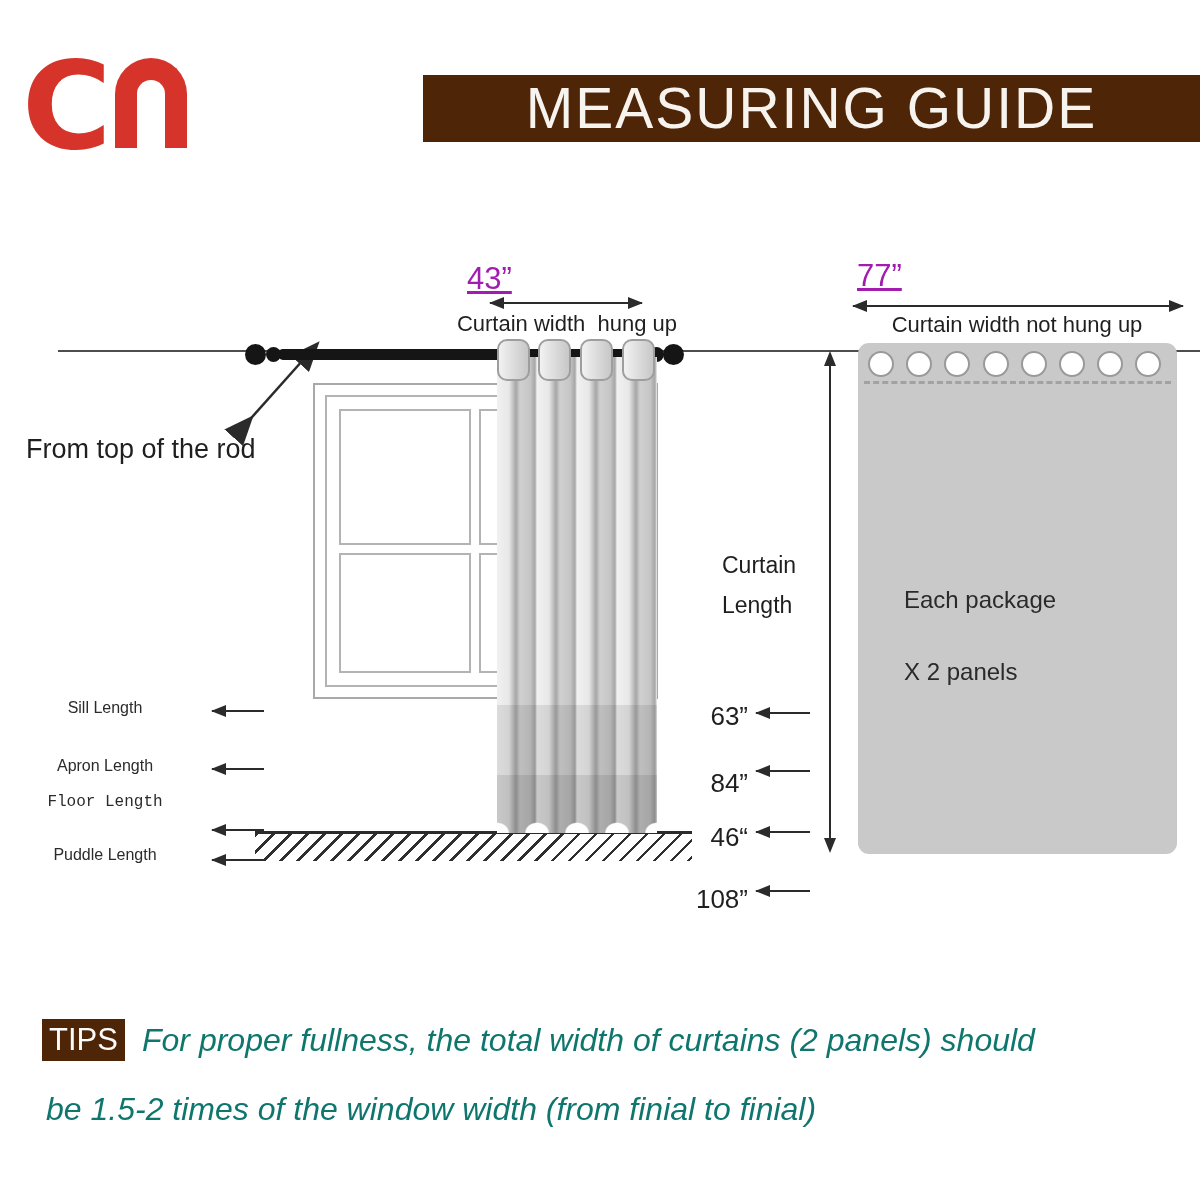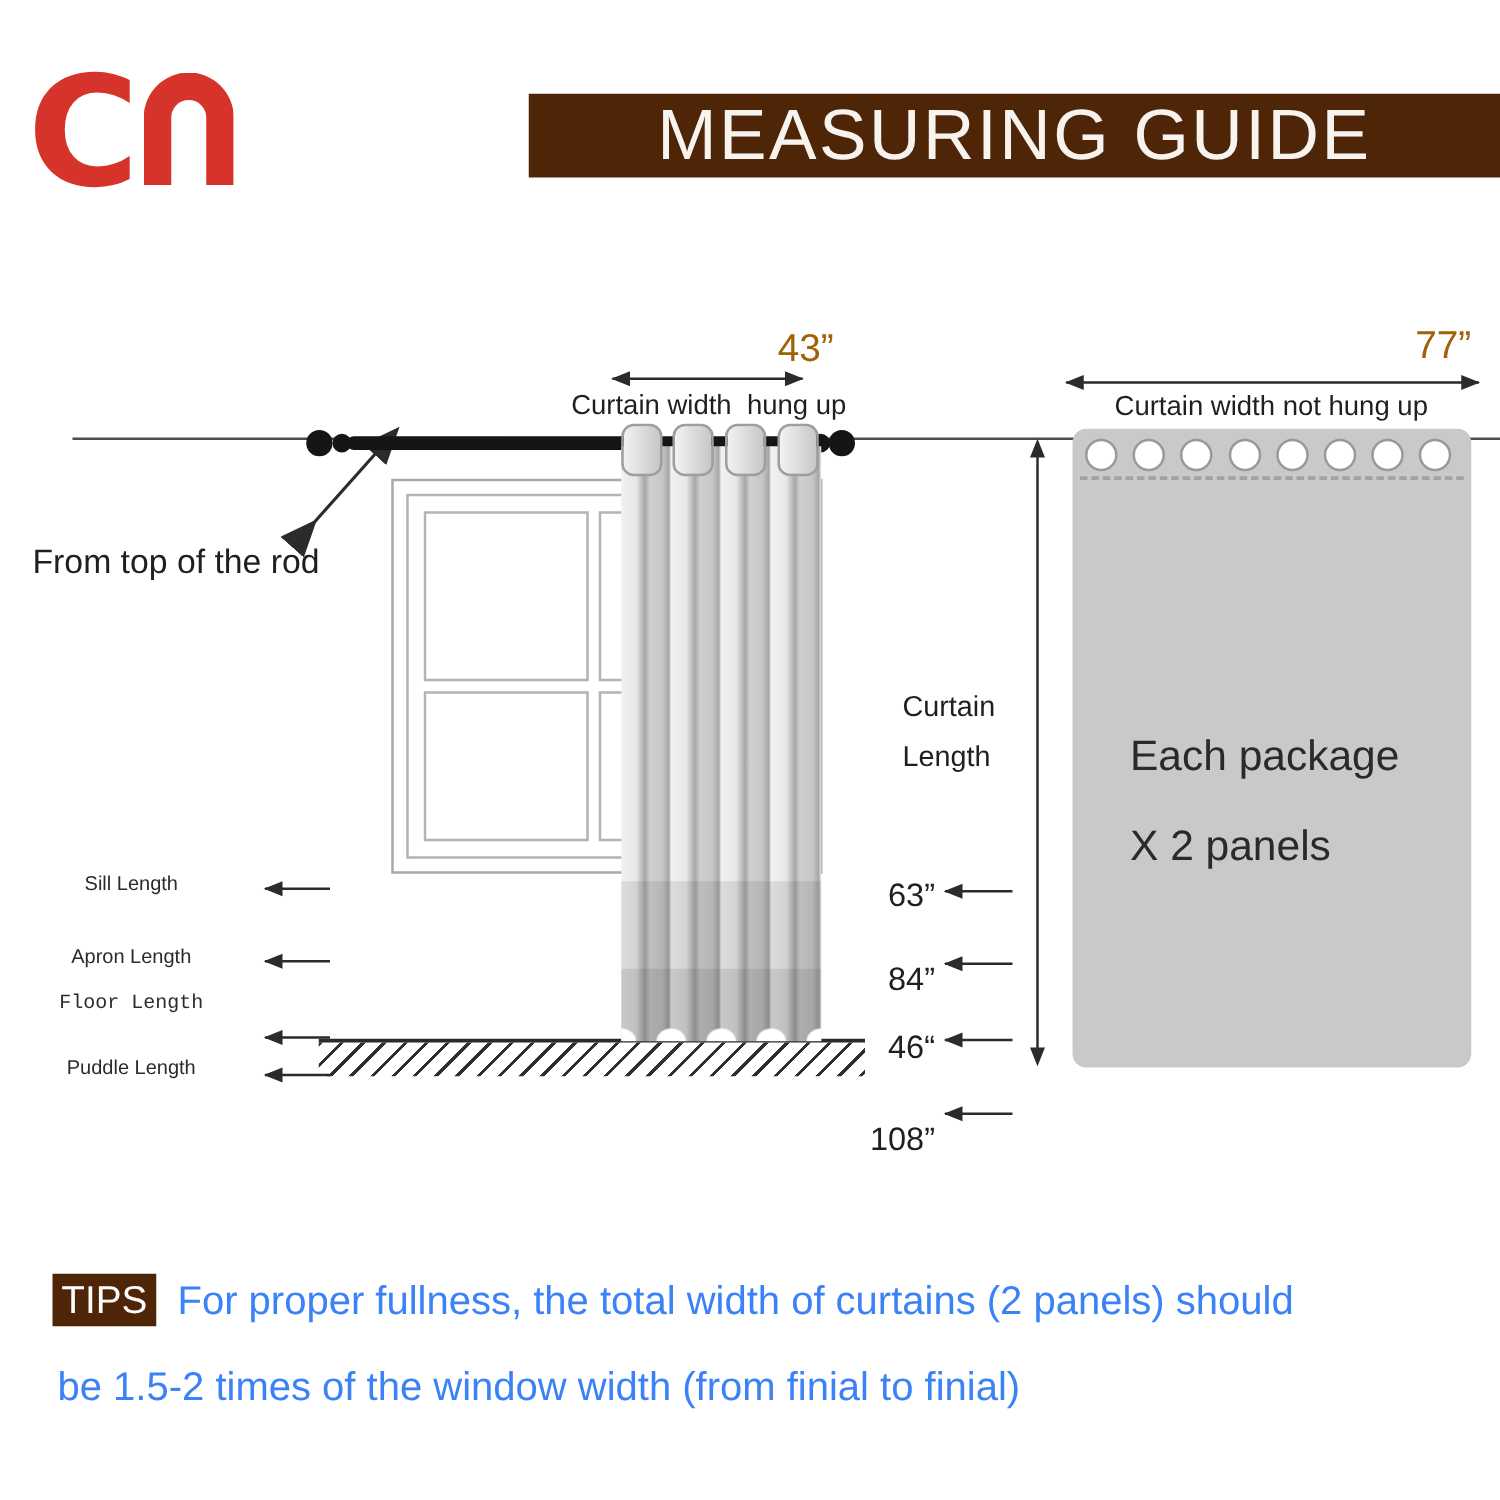--- a/index.html
+++ b/index.html
@@ -24,21 +24,21 @@
   
   .arrow-line{position:absolute;height:2px;background:#2b2b2b;}
   .arrow-line.head-left::before{content:"";position:absolute;left:-1px;top:-5px;
         border-top:6px solid transparent;border-bottom:6px solid transparent;
         border-right:15px solid #2b2b2b;}
   .arrow-line.head-right::after{content:"";position:absolute;right:-1px;top:-5px;
         border-top:6px solid transparent;border-bottom:6px solid transparent;
         border-left:15px solid #2b2b2b;}
 
   
-  .dim-value{font-size:31px;color:#a16207;text-align:right;}
+  .dim-value{font-size:31px;color:#a21caf;text-align:left;text-decoration:underline;}
   .dim-caption{font-size:22px;color:#1f1f1f;text-align:center;white-space:pre;}
 
   
   #wall-line{left:58px;top:350px;width:1142px;height:2px;background:#4d4d4d;}
   #rod-bar{left:278px;top:349px;width:374px;height:11px;background:#151515;border-radius:5px;z-index:3;}
   .finial{position:absolute;background:#151515;border-radius:50%;z-index:3;}
 
   
   #window{left:313px;top:383px;width:345px;height:316px;border:2px solid #a9a9a9;
           background:#fff;box-sizing:border-box;z-index:1;}
@@ -73,26 +73,26 @@
 
   
   .marker-label{position:absolute;left:648px;width:100px;text-align:right;font-size:26px;color:#1f1f1f;}
   .cl-label{position:absolute;left:722px;font-size:23px;color:#1f1f1f;}
 
   
   #flat-panel{left:858px;top:343px;width:319px;height:511px;background:#c9c9c9;border-radius:11px;z-index:1;}
   .grommet{position:absolute;top:7px;width:26px;height:26px;border-radius:50%;
        background:#fff;border:2px solid #999;box-sizing:border-box;z-index:4;}
   #flat-dash{position:absolute;left:6px;right:6px;top:38px;border-top:3px dashed #a2a2a2;}
-  .pkg-text{position:absolute;left:46px;font-size:34px;color:#2a2a2a;}
+  .pkg-text{position:absolute;left:46px;font-size:24px;color:#2a2a2a;}
 
   
   #tips-badge{left:42px;top:1019px;background:#4f2508;color:#fdfcfa;
        font-size:31px;line-height:42px;padding:0 7px;}
-  .tips-line{position:absolute;font-size:32px;color:#3b82f6;line-height:42px;}
+  .tips-line{position:absolute;font-size:32px;color:#0f766e;line-height:42px;font-style:italic;}
   #tips-line1{left:142px;top:1019px;}
   #tips-line2{left:46px;top:1088px;text-align:center;}
 
   svg{position:absolute;overflow:visible;}
 </style>
 </head>
 <body>
 
 <div id="canvas">
 
@@ -171,21 +171,21 @@
 
   <div class="marker-label" style="top:701px;">63”</div>
   <div class="arrow-line head-left" style="left:756px;top:712px;width:54px;"></div>
 
   <div class="marker-label" style="top:768px;">84”</div>
   <div class="arrow-line head-left" style="left:756px;top:770px;width:54px;"></div>
 
   <div class="marker-label" style="top:822px;">46“</div>
   <div class="arrow-line head-left" style="left:756px;top:831px;width:54px;"></div>
 
-  <div class="marker-label" style="top:884px;margin-top:12px;">108”</div>
+  <div class="marker-label" style="top:884px;">108”</div>
   <div class="arrow-line head-left" style="left:756px;top:890px;width:54px;"></div>
 
   <div id="flat-panel" class="abs">
     <div id="flat-dash"></div>
     <div class="pkg-text" style="top:243px;">Each package</div>
     <div class="pkg-text" style="top:295px;margin-top:20px;">X 2 panels</div>
   </div>
   <div class="grommet" style="left:868px;top:351px;"></div>
   <div class="grommet" style="left:906px;top:351px;"></div>
   <div class="grommet" style="left:944px;top:351px;"></div>

